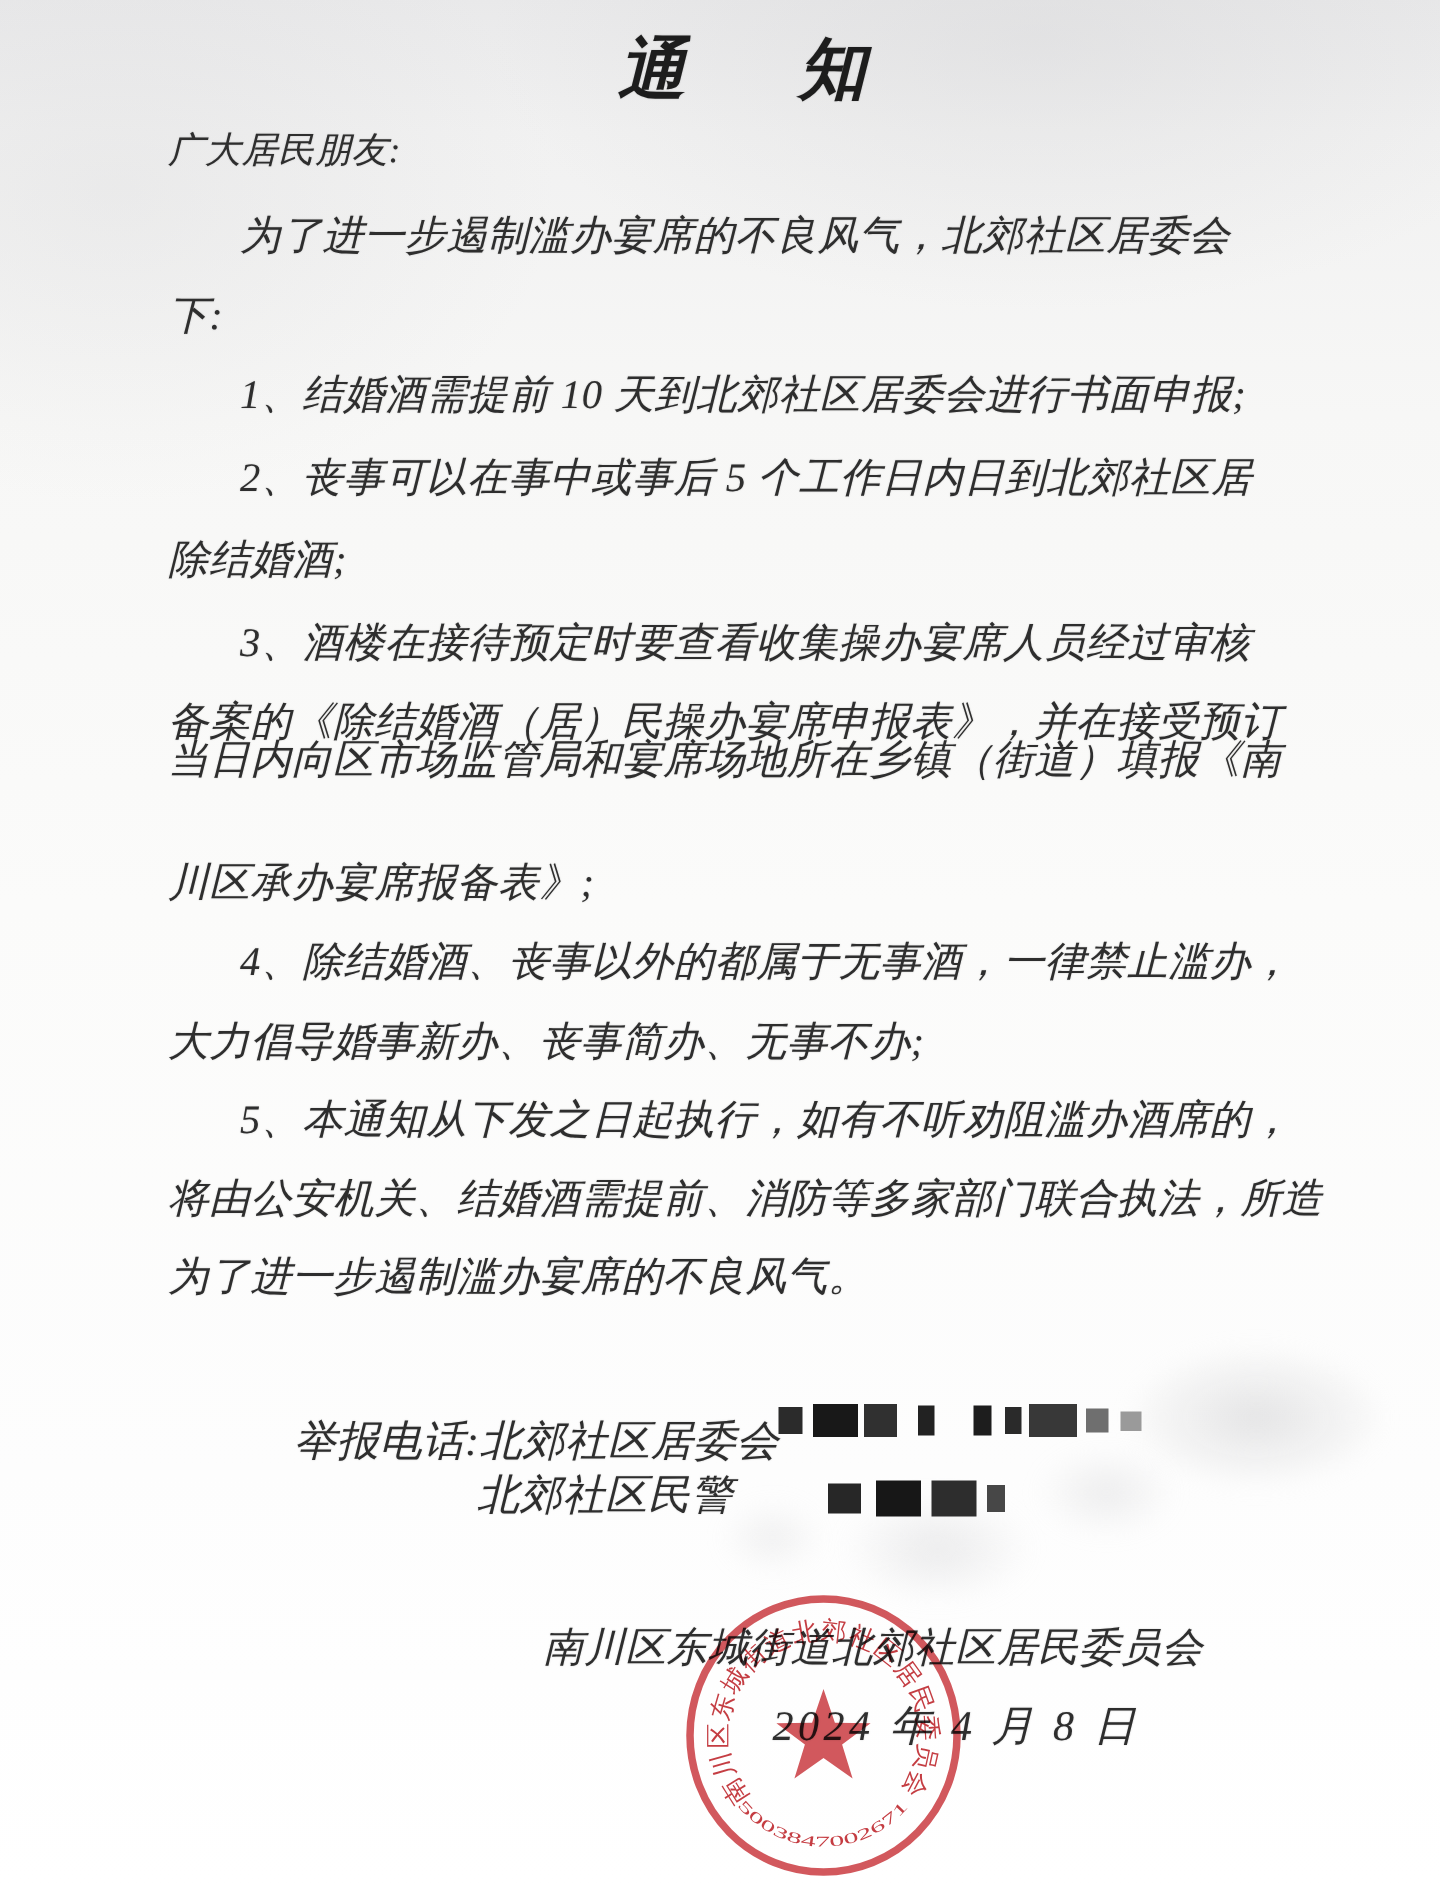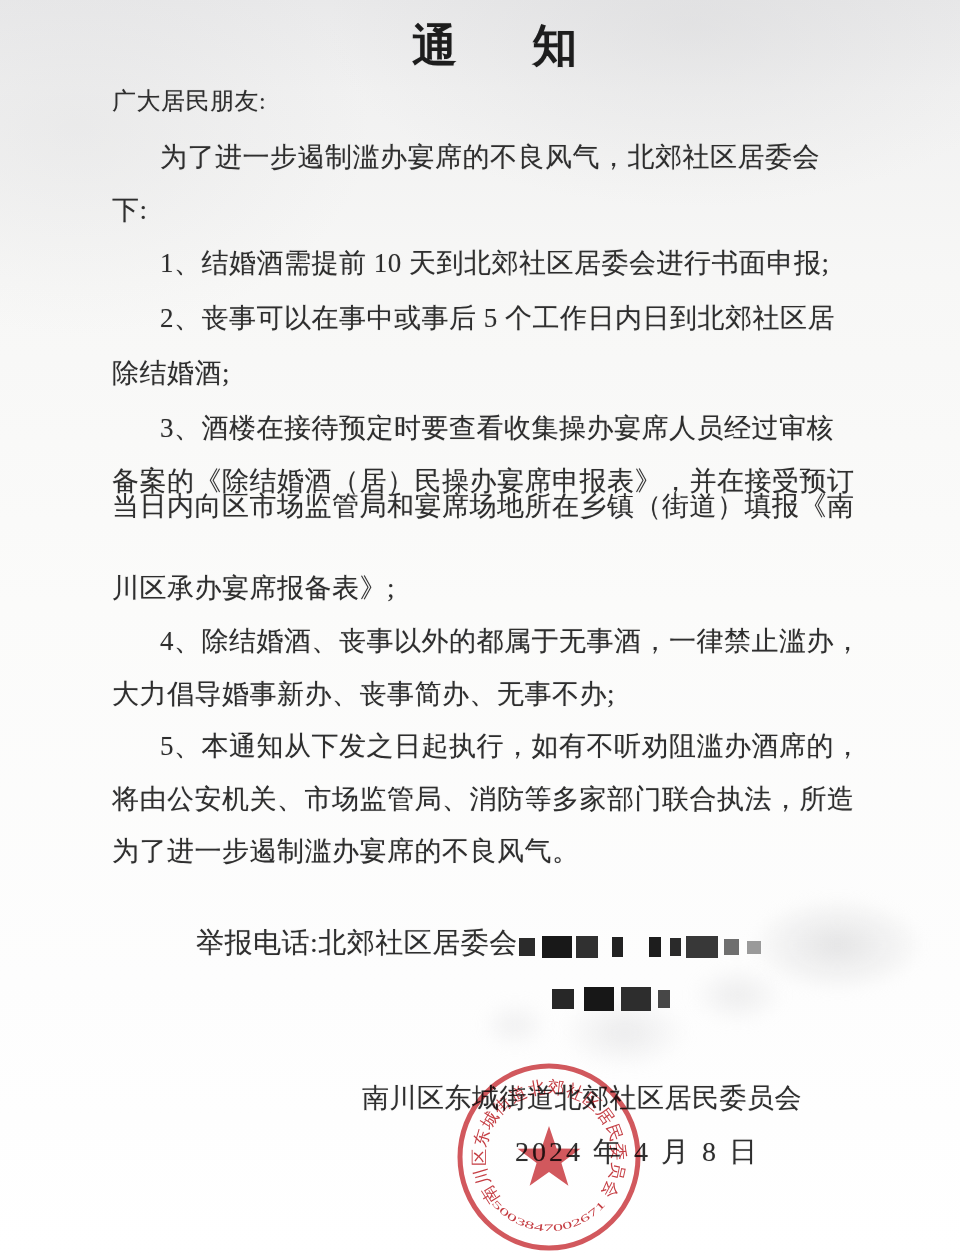--- a/index.html
+++ b/index.html
@@ -15,31 +15,32 @@
   }
   .txt{
     position:absolute;
     color:#2e2e2e;
     font-size:27px;
     line-height:34px;
     white-space:nowrap;
     letter-spacing:.5px;
     text-shadow:0 0 1px rgba(70,70,70,.35);
     z-index:2;
+    font-style:italic;
   }
   .title{
     left:412px;top:20px;
     font-size:45px;line-height:52px;
     font-weight:bold;color:#1d1d1d;
     letter-spacing:32px;
   }
   .salutation{left:112px;top:84px;font-size:24px;}
   .bl{left:112px;}
   .ind{left:160px;}
-  .contact1{left:196px;top:926px;font-size:28px;}
+  .contact1{left:196px;top:945px;font-size:28px;}
   .contact2{left:318px;top:981px;font-size:28px;}
   .org{left:362px;top:1081px;}
   .date{left:479px;top:1135px;font-size:28px;letter-spacing:3px;margin-left:36px;}
   
   .redact{position:absolute;display:flex;align-items:center;z-index:2;filter:blur(.4px);}
   .redact span{display:inline-block;}
   .r1{left:519px;top:935px;height:24px;}
   .r2{left:552px;top:986px;height:26px;}
   
   .smudge{position:absolute;border-radius:50%;filter:blur(7px);z-index:1;}
@@ -68,36 +69,37 @@
   <div class="txt bl ind" style="top:246px">1、结婚酒需提前 10 天到北郊社区居委会进行书面申报;</div>
   <div class="txt bl ind" style="top:301px">2、丧事可以在事中或事后 5 个工作日内日到北郊社区居</div>
   <div class="txt bl" style="top:356px">除结婚酒;</div>
   <div class="txt bl ind" style="top:411px">3、酒楼在接待预定时要查看收集操办宴席人员经过审核</div>
   <div class="txt bl" style="top:464px">备案的《除结婚酒（居）民操办宴席申报表》，并在接受预订</div>
   <div class="txt bl" style="top:489px">当日内向区市场监管局和宴席场地所在乡镇（街道）填报《南</div>
   <div class="txt bl" style="top:571px">川区承办宴席报备表》;</div>
   <div class="txt bl ind" style="top:624px">4、除结婚酒、丧事以外的都属于无事酒，一律禁止滥办，</div>
   <div class="txt bl" style="top:677px">大力倡导婚事新办、丧事简办、无事不办;</div>
   <div class="txt bl ind" style="top:729px">5、本通知从下发之日起执行，如有不听劝阻滥办酒席的，</div>
-  <div class="txt bl" style="top:782px">将由公安机关、市场监管局、消防等多家部门联合执法，所造</div>
+  <div class="txt bl" style="top:782px">将由公安机关、结婚酒需提前、消防等多家部门联合执法，所造</div>
   <div class="txt bl" style="top:834px">为了进一步遏制滥办宴席的不良风气。</div>
 
   <div class="txt contact1">举报电话:北郊社区居委会</div>
   <div class="redact r1">
     <span style="width:16px;height:18px;background:#2b2b2b;margin-right:7px"></span>
     <span style="width:30px;height:22px;background:#181818;margin-right:4px"></span>
     <span style="width:22px;height:22px;background:#303030;margin-right:14px"></span>
     <span style="width:11px;height:20px;background:#222;margin-right:26px"></span>
     <span style="width:12px;height:20px;background:#1d1d1d;margin-right:9px"></span>
     <span style="width:11px;height:18px;background:#2a2a2a;margin-right:5px"></span>
     <span style="width:32px;height:22px;background:#383838;margin-right:6px"></span>
     <span style="width:15px;height:16px;background:#6f6f6f;margin-right:8px"></span>
     <span style="width:14px;height:13px;background:#9a9a9a"></span>
   </div>
 
+  <div class="txt contact2">北郊社区民警</div>
   <div class="redact r2">
     <span style="width:22px;height:20px;background:#272727;margin-right:10px"></span>
     <span style="width:30px;height:24px;background:#171717;margin-right:7px"></span>
     <span style="width:30px;height:24px;background:#2d2d2d;margin-right:7px"></span>
     <span style="width:12px;height:18px;background:#474747"></span>
   </div>
 
   <div class="smudge sm1"></div>
   <div class="smudge sm2"></div>
   <div class="smudge sm3"></div>

